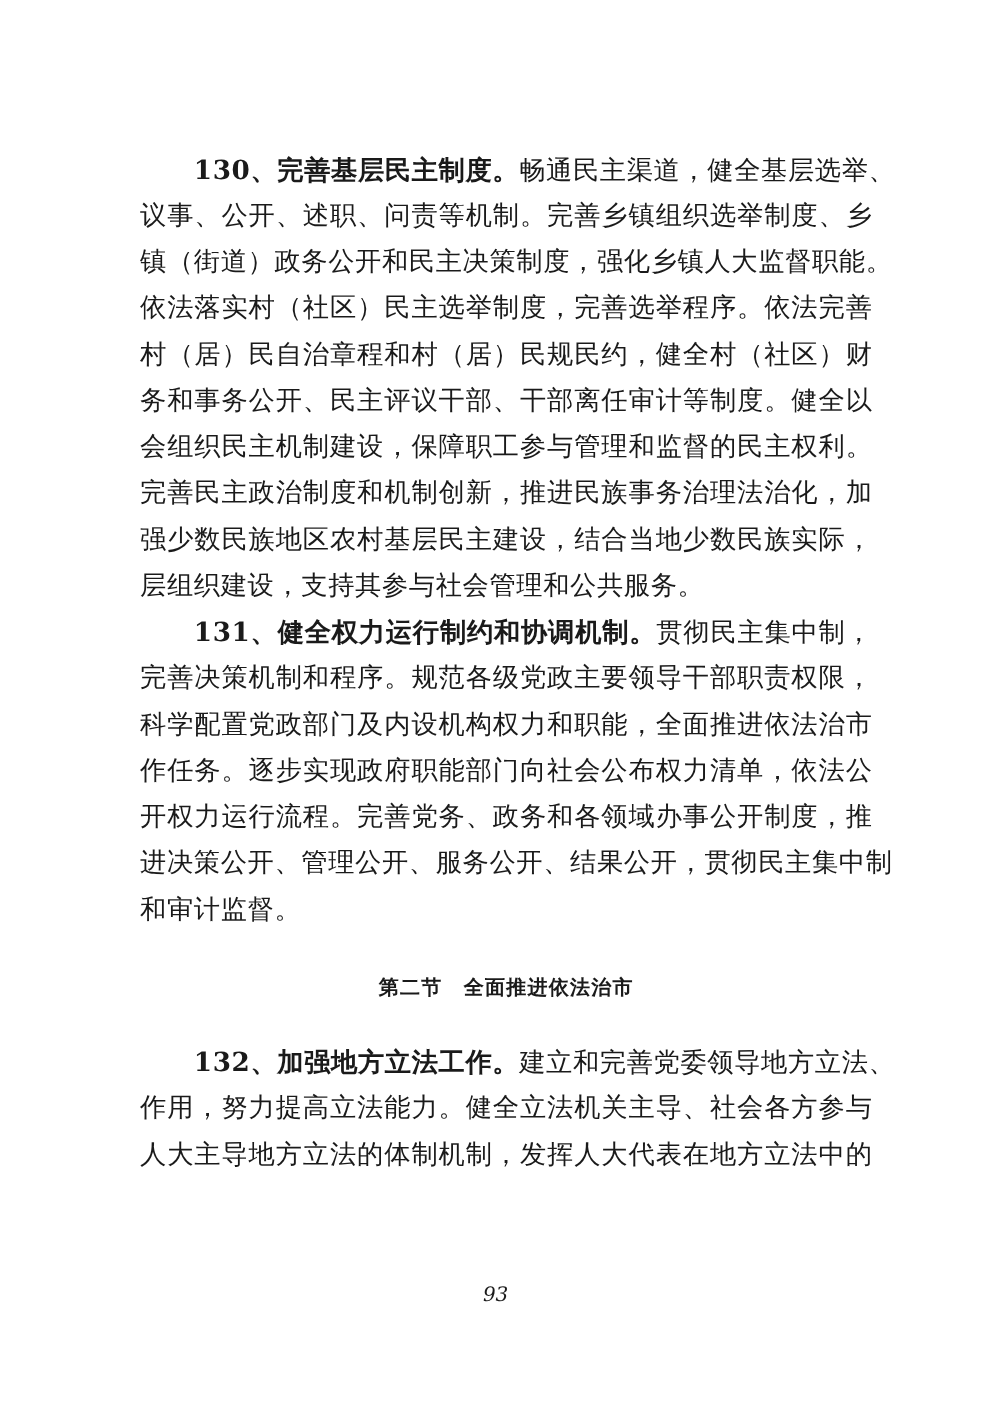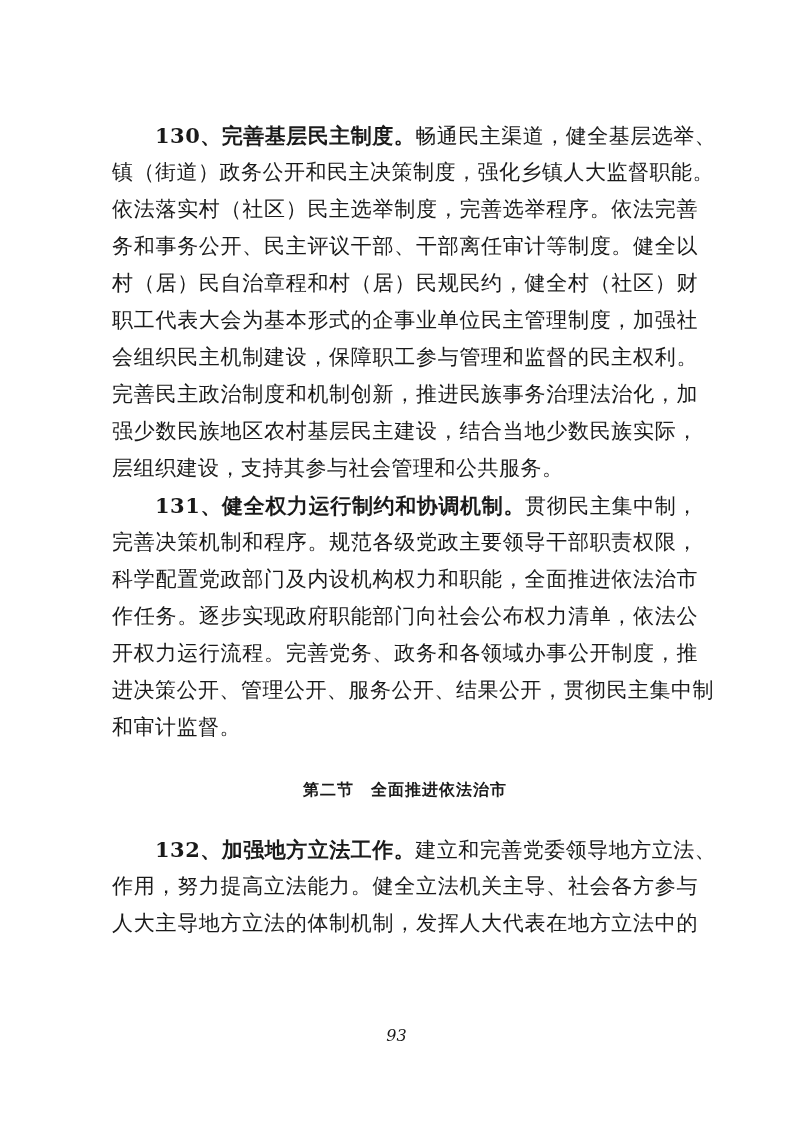--- a/index.html
+++ b/index.html
@@ -66,25 +66,25 @@
   }
 </style>
 </head>
 <body>
 
 <div class="page">
   <div class="content">
 
     <div>
       <p class="ln fl"><span class="head">130、完善基层民主制度。</span><span>畅通民主渠道，健全基层选举、</span></p>
+      <p class="ln">议事、公开、述职、问责等机制。完善乡镇组织选举制度、乡</p>
       <p class="ln">镇（街道）政务公开和民主决策制度，强化乡镇人大监督职能。</p>
       <p class="ln">依法落实村（社区）民主选举制度，完善选举程序。依法完善</p>
+      <p class="ln">村（居）民自治章程和村（居）民规民约，健全村（社区）财</p>
       <p class="ln">务和事务公开、民主评议干部、干部离任审计等制度。健全以</p>
-      <p class="ln">村（居）民自治章程和村（居）民规民约，健全村（社区）财</p>
-      <p class="ln">职工代表大会为基本形式的企事业单位民主管理制度，加强社</p>
       <p class="ln">会组织民主机制建设，保障职工参与管理和监督的民主权利。</p>
       <p class="ln">完善民主政治制度和机制创新，推进民族事务治理法治化，加</p>
       <p class="ln">强少数民族地区农村基层民主建设，结合当地少数民族实际，</p>
       <p class="ln ll">层组织建设，支持其参与社会管理和公共服务。</p>
     </div>
 
     <div>
       <p class="ln fl"><span class="head">131、健全权力运行制约和协调机制。</span><span>贯彻民主集中制，</span></p>
       <p class="ln">完善决策机制和程序。规范各级党政主要领导干部职责权限，</p>
       <p class="ln">科学配置党政部门及内设机构权力和职能，全面推进依法治市</p>

